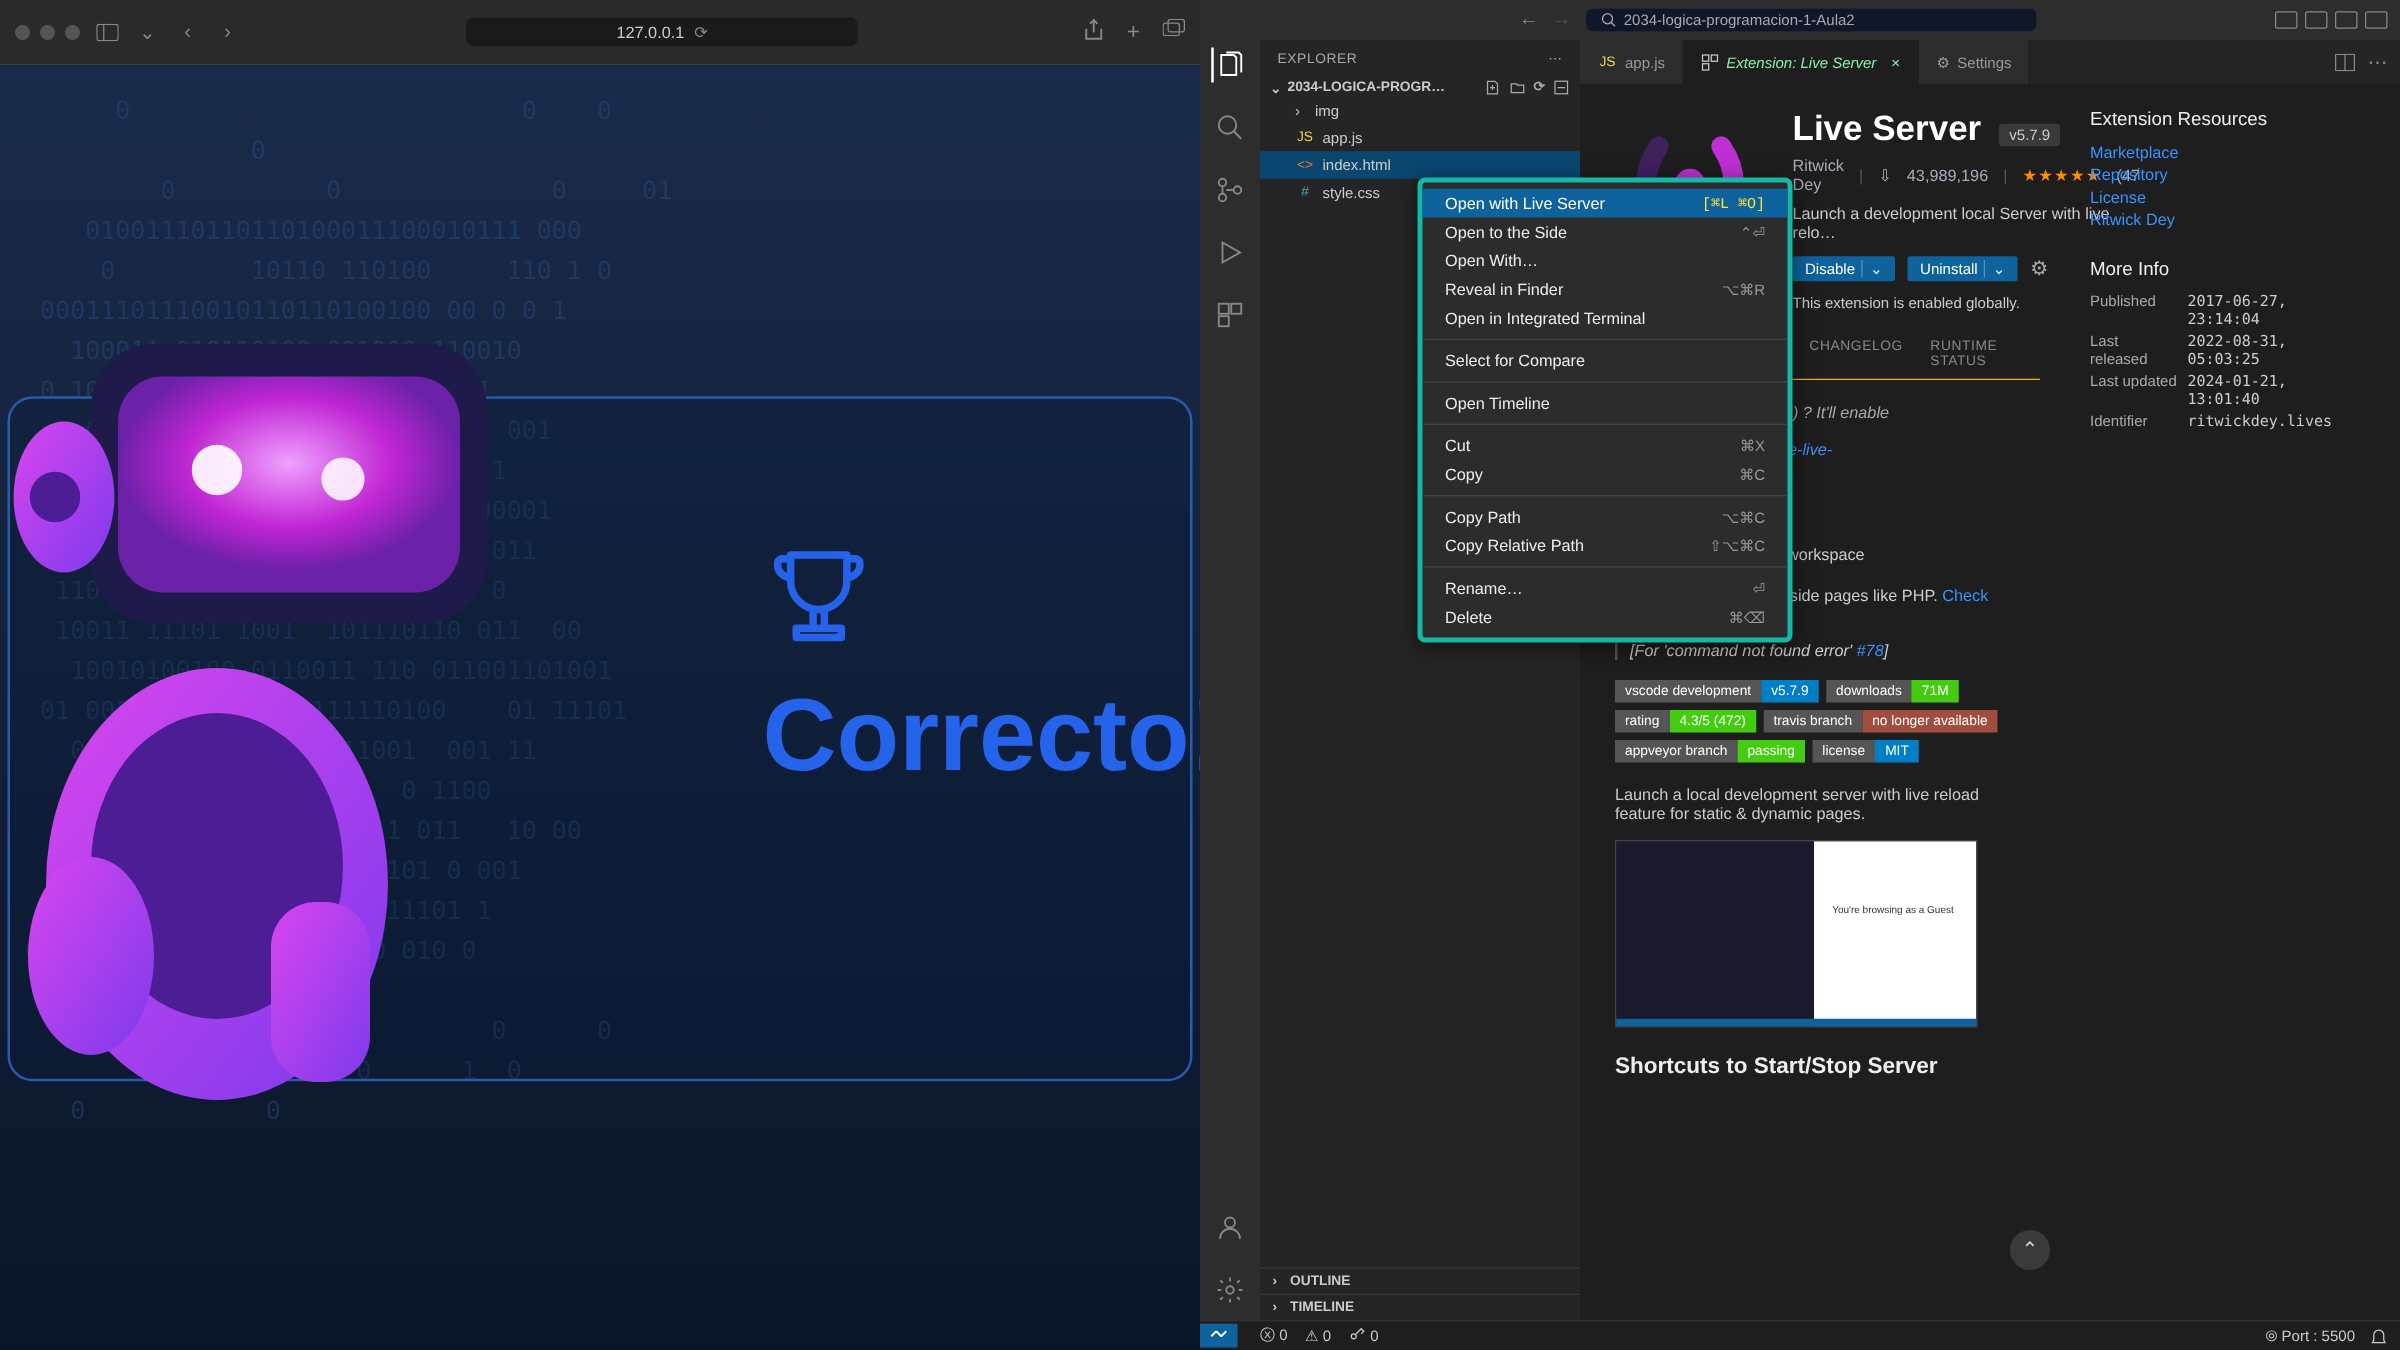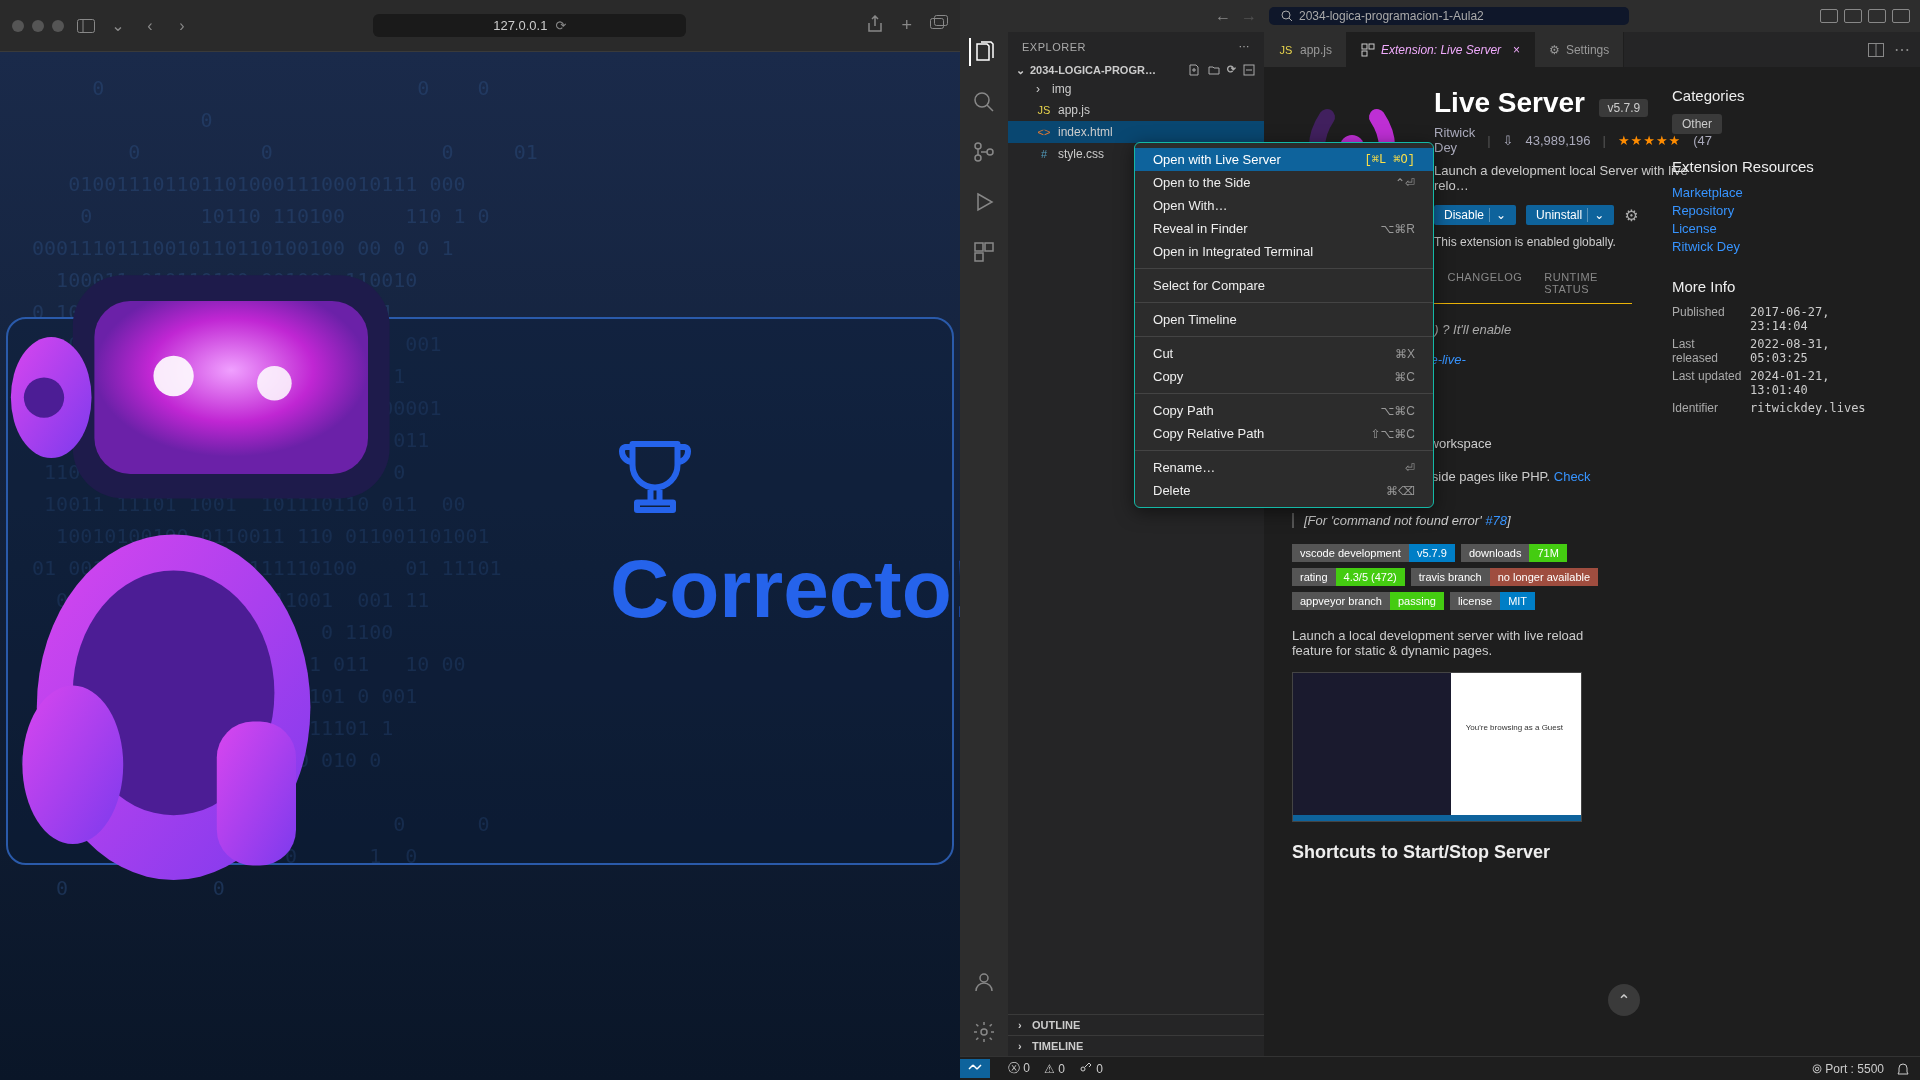--- a/index.html
+++ b/index.html
@@ -49,21 +49,21 @@
 .file-icon { width: 16px; height: 16px; display: inline-flex; align-items: center; justify-content: center; font-size: 11px; }
 .js-i { color: #e8d44d; }
 .html-i { color: #e37933; }
 .css-i { color: #519aba; }
 .exp-sections { margin-top: auto; }
 .exp-section { padding: 4px 10px; font-size: 11px; font-weight: 600; color: #ccc; border-top: 1px solid #3a3a3a; display: flex; align-items: center; gap: 4px; }
 
 .editor-area { flex: 1; display: flex; flex-direction: column; background: #1e1e1e; overflow: hidden; }
 .tabs { height: 35px; background: #252526; display: flex; align-items: stretch; }
 .tab { padding: 0 14px; display: flex; align-items: center; gap: 6px; font-size: 12px; color: #999; background: #2d2d2d; border-right: 1px solid #1e1e1e; cursor: pointer; }
-.tab.active { background: #1e1e1e; color: #f0abfc; }
+.tab.active { background: #1e1e1e; color: #86efac; }
 .tab .close { margin-left: 6px; }
 .tab-actions { margin-left: auto; display: flex; align-items: center; gap: 10px; padding: 0 10px; color: #888; }
 
 .ext-page { flex: 1; overflow: auto; padding: 20px 28px; display: flex; gap: 40px; position: relative; }
 .ext-left { flex: 1; min-width: 0; }
 .ext-header { display: flex; gap: 22px; align-items: flex-start; }
 .ext-logo { width: 120px; height: 120px; position: relative; flex-shrink: 0; }
 .ext-meta h1 { font-size: 28px; color: #fff; display: inline-block; margin-right: 10px; }
 .ext-version { background: #3a3a3a; padding: 2px 8px; font-size: 12px; border-radius: 3px; color: #ccc; vertical-align: middle; }
 .ext-author { margin-top: 6px; font-size: 13px; color: #aab; display: flex; align-items: center; gap: 12px; }
@@ -104,21 +104,21 @@
 
 .ext-sidebar { width: 220px; flex-shrink: 0; font-size: 13px; }
 .ext-sidebar h4 { font-size: 15px; color: #eee; margin-bottom: 10px; font-weight: 500; }
 .cat-chip { display: inline-block; background: #3a3a3a; padding: 3px 10px; font-size: 12px; border-radius: 3px; color: #ccc; }
 .ext-sidebar .section { margin-bottom: 24px; }
 .ext-sidebar a { display: block; color: #3794ff; font-size: 13px; margin-bottom: 3px; cursor: pointer; }
 .info-grid { display: grid; grid-template-columns: 70px 1fr; gap: 4px 8px; font-size: 12px; color: #aaa; }
 .info-grid .v { font-family: monospace; color: #ccc; }
 
 
-.context-menu { position: absolute; left: 1134px; top: 142px; width: 300px; background: #2c2c2c; border: 1px solid #14b8a6; border-radius: 6px; box-shadow: 0 4px 18px rgba(0,0,0,0.5); padding: 5px 0; font-size: 13px; z-index: 1000; }
+.context-menu { position: absolute; left: 1134px; top: 142px; width: 300px; background: #2c2c2c; border: 4px solid #14b8a6; border-radius: 6px; box-shadow: 0 4px 18px rgba(0,0,0,0.5); padding: 5px 0; font-size: 13px; z-index: 1000; }
 .cm-item { padding: 4px 18px; display: flex; align-items: center; color: #eee; cursor: pointer; }
 .cm-item.hl { background: #0e639c; color: #fff; }
 .cm-item .sc { margin-left: auto; color: #999; font-size: 12px; }
 .cm-item.hl .sc { color: #fde047; font-family: Liberation Mono, monospace; }
 .cm-sep { height: 1px; background: #444; margin: 5px 0; }
 .vsc-status { height: 24px; background: #1e1e1e; border-top: 1px solid #333; display: flex; align-items: center; padding: 0 10px; font-size: 12px; color: #ccc; gap: 14px; }
 .vsc-status .remote { background: #0e639c; padding: 2px 8px; margin-left: -10px; margin-right: 4px; }
 .vsc-status .right { margin-left: auto; display: flex; gap: 12px; align-items: center; }
 
 svg { display: block; }
@@ -471,24 +471,20 @@
             <div class="demo-img">
                 <div class="demo-txt">You're browsing as a Guest</div>
               </div>
             <h3>Shortcuts to Start/Stop Server</h3>
           </div>
           <div class="scroll-top-btn">⌃</div>
         </div>
 
         <div class="ext-sidebar">
           <div class="section">
-            <h4>Categories</h4>
-            <span class="cat-chip">Other</span>
-          </div>
-          <div class="section">
             <h4>Extension Resources</h4>
             <a>Marketplace</a>
             <a>Repository</a>
             <a>License</a>
             <a>Ritwick Dey</a>
           </div>
           <div class="section">
             <h4>More Info</h4>
             <div class="info-grid">
               <span>Published</span>

